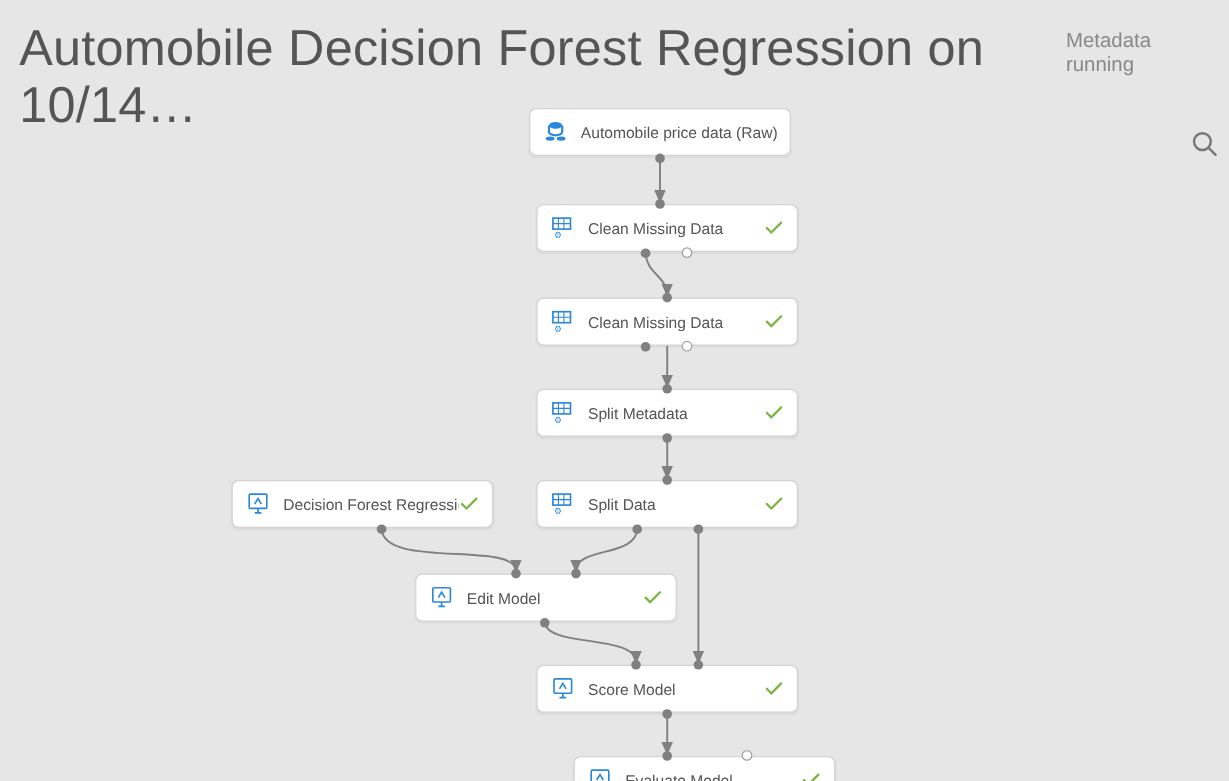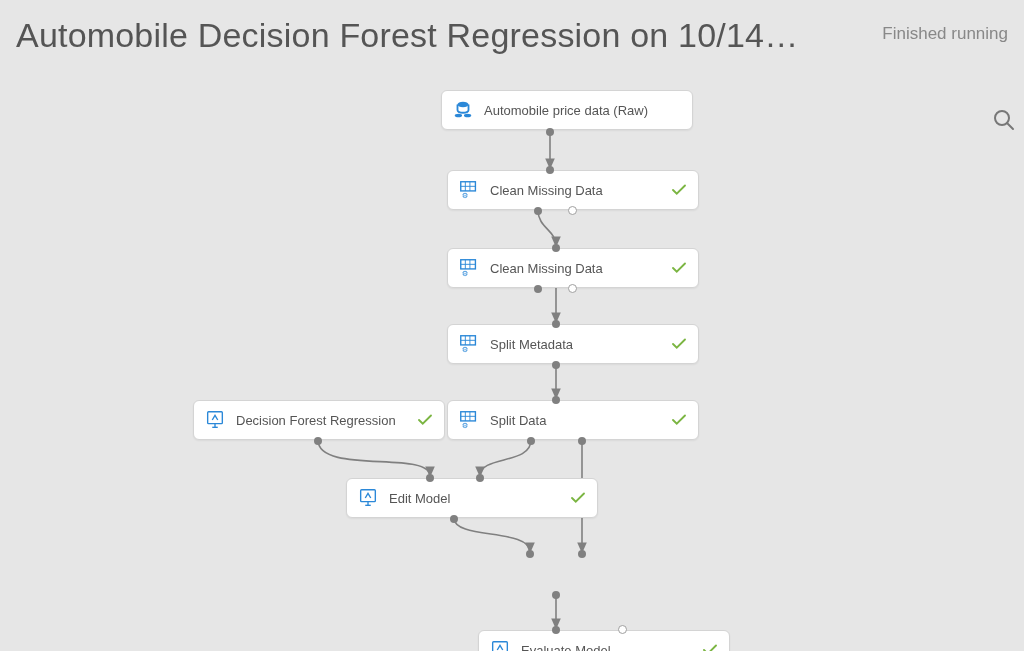--- a/index.html
+++ b/index.html
@@ -14,21 +14,21 @@
   .header {
     position: absolute;
     top: 16px;
     left: 16px;
     right: 16px;
     display: flex;
     align-items: flex-start;
     justify-content: space-between;
   }
   .title {
-    font-size: 34px;
+    font-size: 42px;
     font-weight: 300;
     color: #555;
     letter-spacing: 0.2px;
   }
   .status {
     font-size: 17px;
     color: #888;
     margin-top: 8px;
   }
   .sidetool {
@@ -41,21 +41,21 @@
   }
   .canvas {
     position: absolute;
     top: 70px;
     left: 0;
     right: 0;
     bottom: 0;
   }
   .node {
     position: absolute;
-    width: 252px;
+    width: 218px;
     height: 40px;
     background: #fff;
     border: 1px solid #d4d4d4;
     border-radius: 6px;
     display: flex;
     align-items: center;
     padding: 0 10px;
     cursor: move;
     box-shadow: 0 1px 2px rgba(0,0,0,0.06);
   }
@@ -97,21 +97,21 @@
     top: 0; left: 0;
     width: 100%; height: 100%;
     pointer-events: none;
   }
 </style>
 </head>
 <body>
 
 <div class="header">
   <div class="title">Automobile Decision Forest Regression on 10/14…</div>
-  <div class="status">Finished running</div>
+  <div class="status">Metadata running</div>
 </div>
 
 <div class="sidetool">
   <svg viewBox="0 0 24 24" width="24" height="24">
     <circle cx="10" cy="10" r="7" fill="none" stroke="#777" stroke-width="2"></circle>
     <line x1="15" y1="15" x2="21" y2="21" stroke="#777" stroke-width="2" stroke-linecap="round"></line>
   </svg>
 </div>
 
 <div class="canvas">
@@ -269,33 +269,49 @@
     <span class="check">
       <svg viewBox="0 0 24 24" width="18" height="18">
           <path d="M4 12 l5 5 l11 -11" fill="none" stroke="#7bb542" stroke-width="2.5" stroke-linecap="round"></path>
         </svg>
     </span>
   </div>
   <div class="port" style="left:426px; top:404px;"></div>
   <div class="port" style="left:476px; top:404px;"></div>
   <div class="port" style="left:450px; top:445px;"></div>
 
-  <div class="port" style="left:526px; top:480px;"></div>
-  <div class="port" style="left:578px; top:480px;"></div>
-  <div class="port" style="left:552px; top:521px;"></div>
-
-  <div class="node" style="left:478px; top:560px;">
+  <div class="node" style="left:447px; top:484px;">
     <span class="icon">
       <svg viewBox="0 0 24 24" width="22" height="22">
         <rect x="4" y="3" width="16" height="13" rx="1" fill="none" stroke="#2b88d8" stroke-width="1.5"></rect>
         <path d="M9 12 l3 -5 l3 5" fill="none" stroke="#2b88d8" stroke-width="1.5"></path>
         <line x1="9" y1="20" x2="15" y2="20" stroke="#2b88d8" stroke-width="1.5"></line>
         <line x1="12" y1="16" x2="12" y2="20" stroke="#2b88d8" stroke-width="1.5"></line>
       </svg>
     </span>
+    <span class="label">Score Model</span>
+    <span class="check">
+      <svg viewBox="0 0 24 24" width="18" height="18">
+          <path d="M4 12 l5 5 l11 -11" fill="none" stroke="#7bb542" stroke-width="2.5" stroke-linecap="round"></path>
+        </svg>
+    </span>
+  </div>
+  <div class="port" style="left:526px; top:480px;"></div>
+  <div class="port" style="left:578px; top:480px;"></div>
+  <div class="port" style="left:552px; top:521px;"></div>
+
+  <div class="node" style="left:478px; top:560px;">
+    <span class="icon">
+      <svg viewBox="0 0 24 24" width="22" height="22">
+        <rect x="4" y="3" width="16" height="13" rx="1" fill="none" stroke="#2b88d8" stroke-width="1.5"></rect>
+        <path d="M9 12 l3 -5 l3 5" fill="none" stroke="#2b88d8" stroke-width="1.5"></path>
+        <line x1="9" y1="20" x2="15" y2="20" stroke="#2b88d8" stroke-width="1.5"></line>
+        <line x1="12" y1="16" x2="12" y2="20" stroke="#2b88d8" stroke-width="1.5"></line>
+      </svg>
+    </span>
     <span class="label">Evaluate Model</span>
     <span class="check">
       <svg viewBox="0 0 24 24" width="18" height="18">
           <path d="M4 12 l5 5 l11 -11" fill="none" stroke="#7bb542" stroke-width="2.5" stroke-linecap="round"></path>
         </svg>
     </span>
   </div>
   <div class="port" style="left:552px; top:556px;"></div>
   <div class="port-open" style="left:618px; top:555px;"></div>
 

